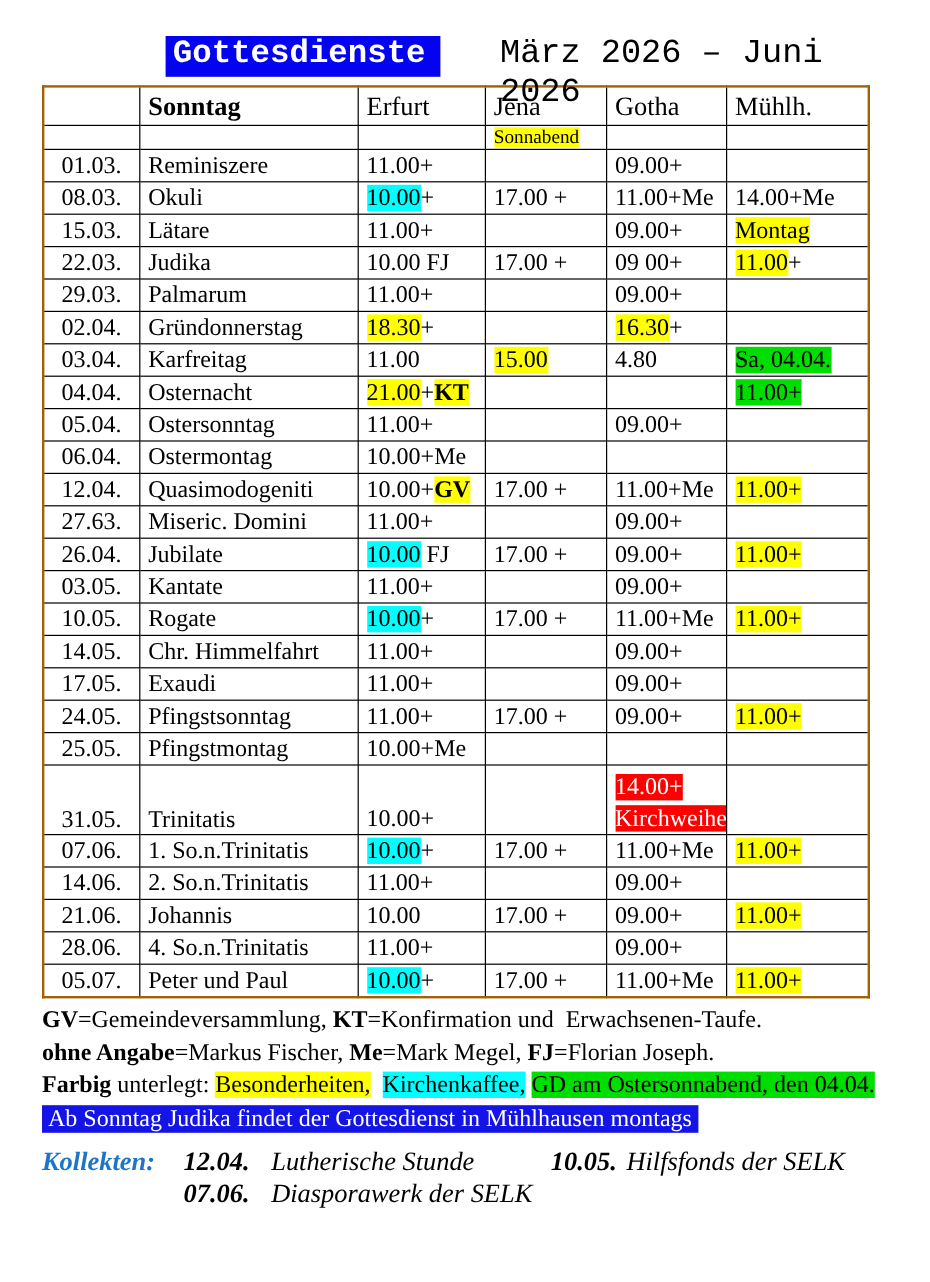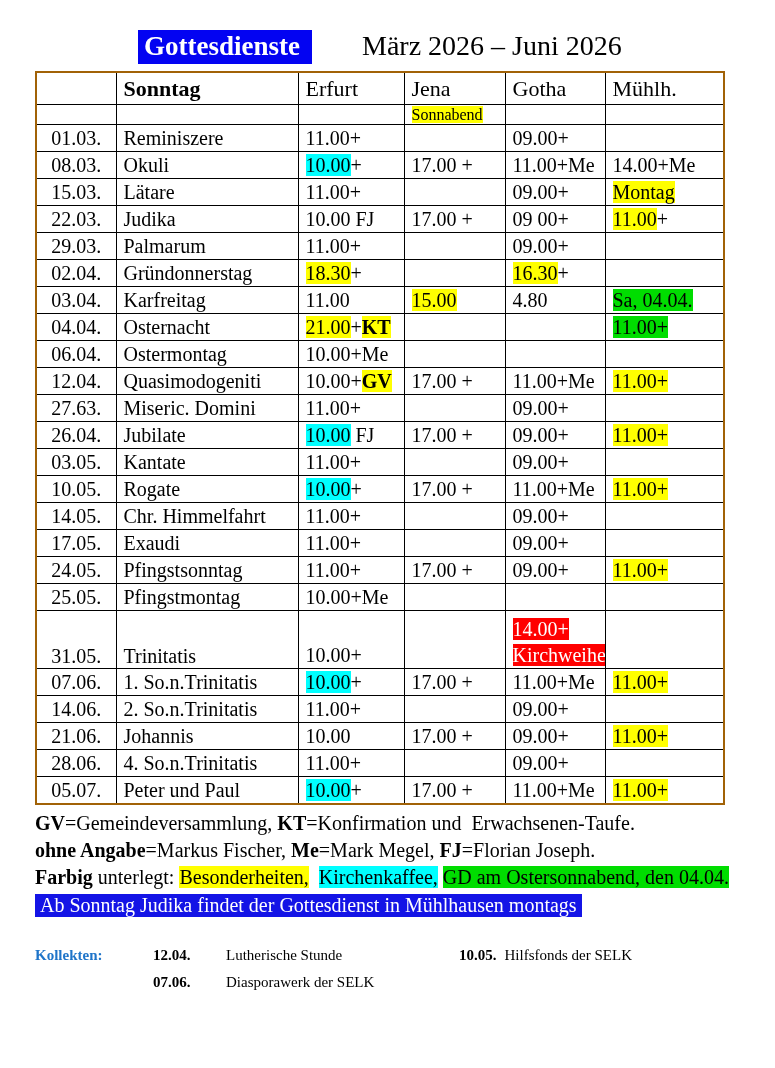--- a/index.html
+++ b/index.html
@@ -4,21 +4,21 @@
 <style>
   html,body{margin:0;padding:0;background:#ffffff;}
   body{
     width:775px;height:1068px;overflow:hidden;
     font-family:"Liberation Serif", serif;color:#000;
     position:relative;
   }
   .page{padding:30px 0 0 35px;width:700px;}
 
   
-  .titlebar{display:flex;align-items:baseline;margin-left:103px;margin-bottom:5px;height:36px;}
+  .titlebar{display:flex;align-items:baseline;margin-left:103px;margin-bottom:5px;height:36px;font-family:Liberation Mono, monospace;}
   .title-badge{
     background:var(--title-bg,#0303f2);color:#fff;font-weight:bold;
     font-size:27px;line-height:32px;padding:0 12px 2px 6px;
   }
   .title-range{font-size:28px;line-height:32px;margin-left:50px;}
 
   
   table.schedule{border-collapse:collapse;table-layout:fixed;width:688px;border:2px solid #a16207;}
   .schedule td,.schedule th{
     border:1.5px solid #000;
@@ -41,21 +41,21 @@
 
   
   .legend{margin-top:5px;font-size:20px;}
   .legend-line{line-height:27px;white-space:pre-wrap;}
 
   .note-block{margin-top:1px;}
   .note-line{text-align:left;font-size:20px;line-height:27px;}
   .note-line span{background:var(--note-bg,#1414e6);color:#fff;padding:0 5px 1px 5px;}
 
   
-  .kollekten{display:flex;margin-top:23px;font-size:15px;line-height:27px;}
+  .kollekten{display:flex;margin-top:8px;font-size:22px;line-height:27px;font-style:italic;}
   .k-label{color:var(--kollekten-blue,#1e74c9);font-weight:bold;width:118px;flex:none;}
   .k-date{font-weight:bold;display:inline-block;width:73px;}
   .k-text{display:inline-block;width:233px;}
   .k-date2{font-weight:bold;margin-right:8px;}
 </style>
 </head>
 <body>
 
 <div class="page">
 
@@ -198,20 +198,32 @@
           <td>
             <div><span class="hl-y">21.00</span><span>+</span><span class="hl-y b">KT</span></div>
           </td>
           <td></td>
           <td></td>
           <td>
             <div><span class="hl-g">11.00+</span></div>
           </td>
         </tr>
         <tr>
+          <td class="c-date">05.04.</td>
+          <td class="c-name">Ostersonntag</td>
+          <td>
+            <div><span>11.00+</span></div>
+          </td>
+          <td></td>
+          <td>
+            <div><span>09.00+</span></div>
+          </td>
+          <td></td>
+        </tr>
+        <tr>
           <td class="c-date">06.04.</td>
           <td class="c-name">Ostermontag</td>
           <td>
             <div><span>10.00+Me</span></div>
           </td>
           <td></td>
           <td></td>
           <td></td>
         </tr>
         <tr>

